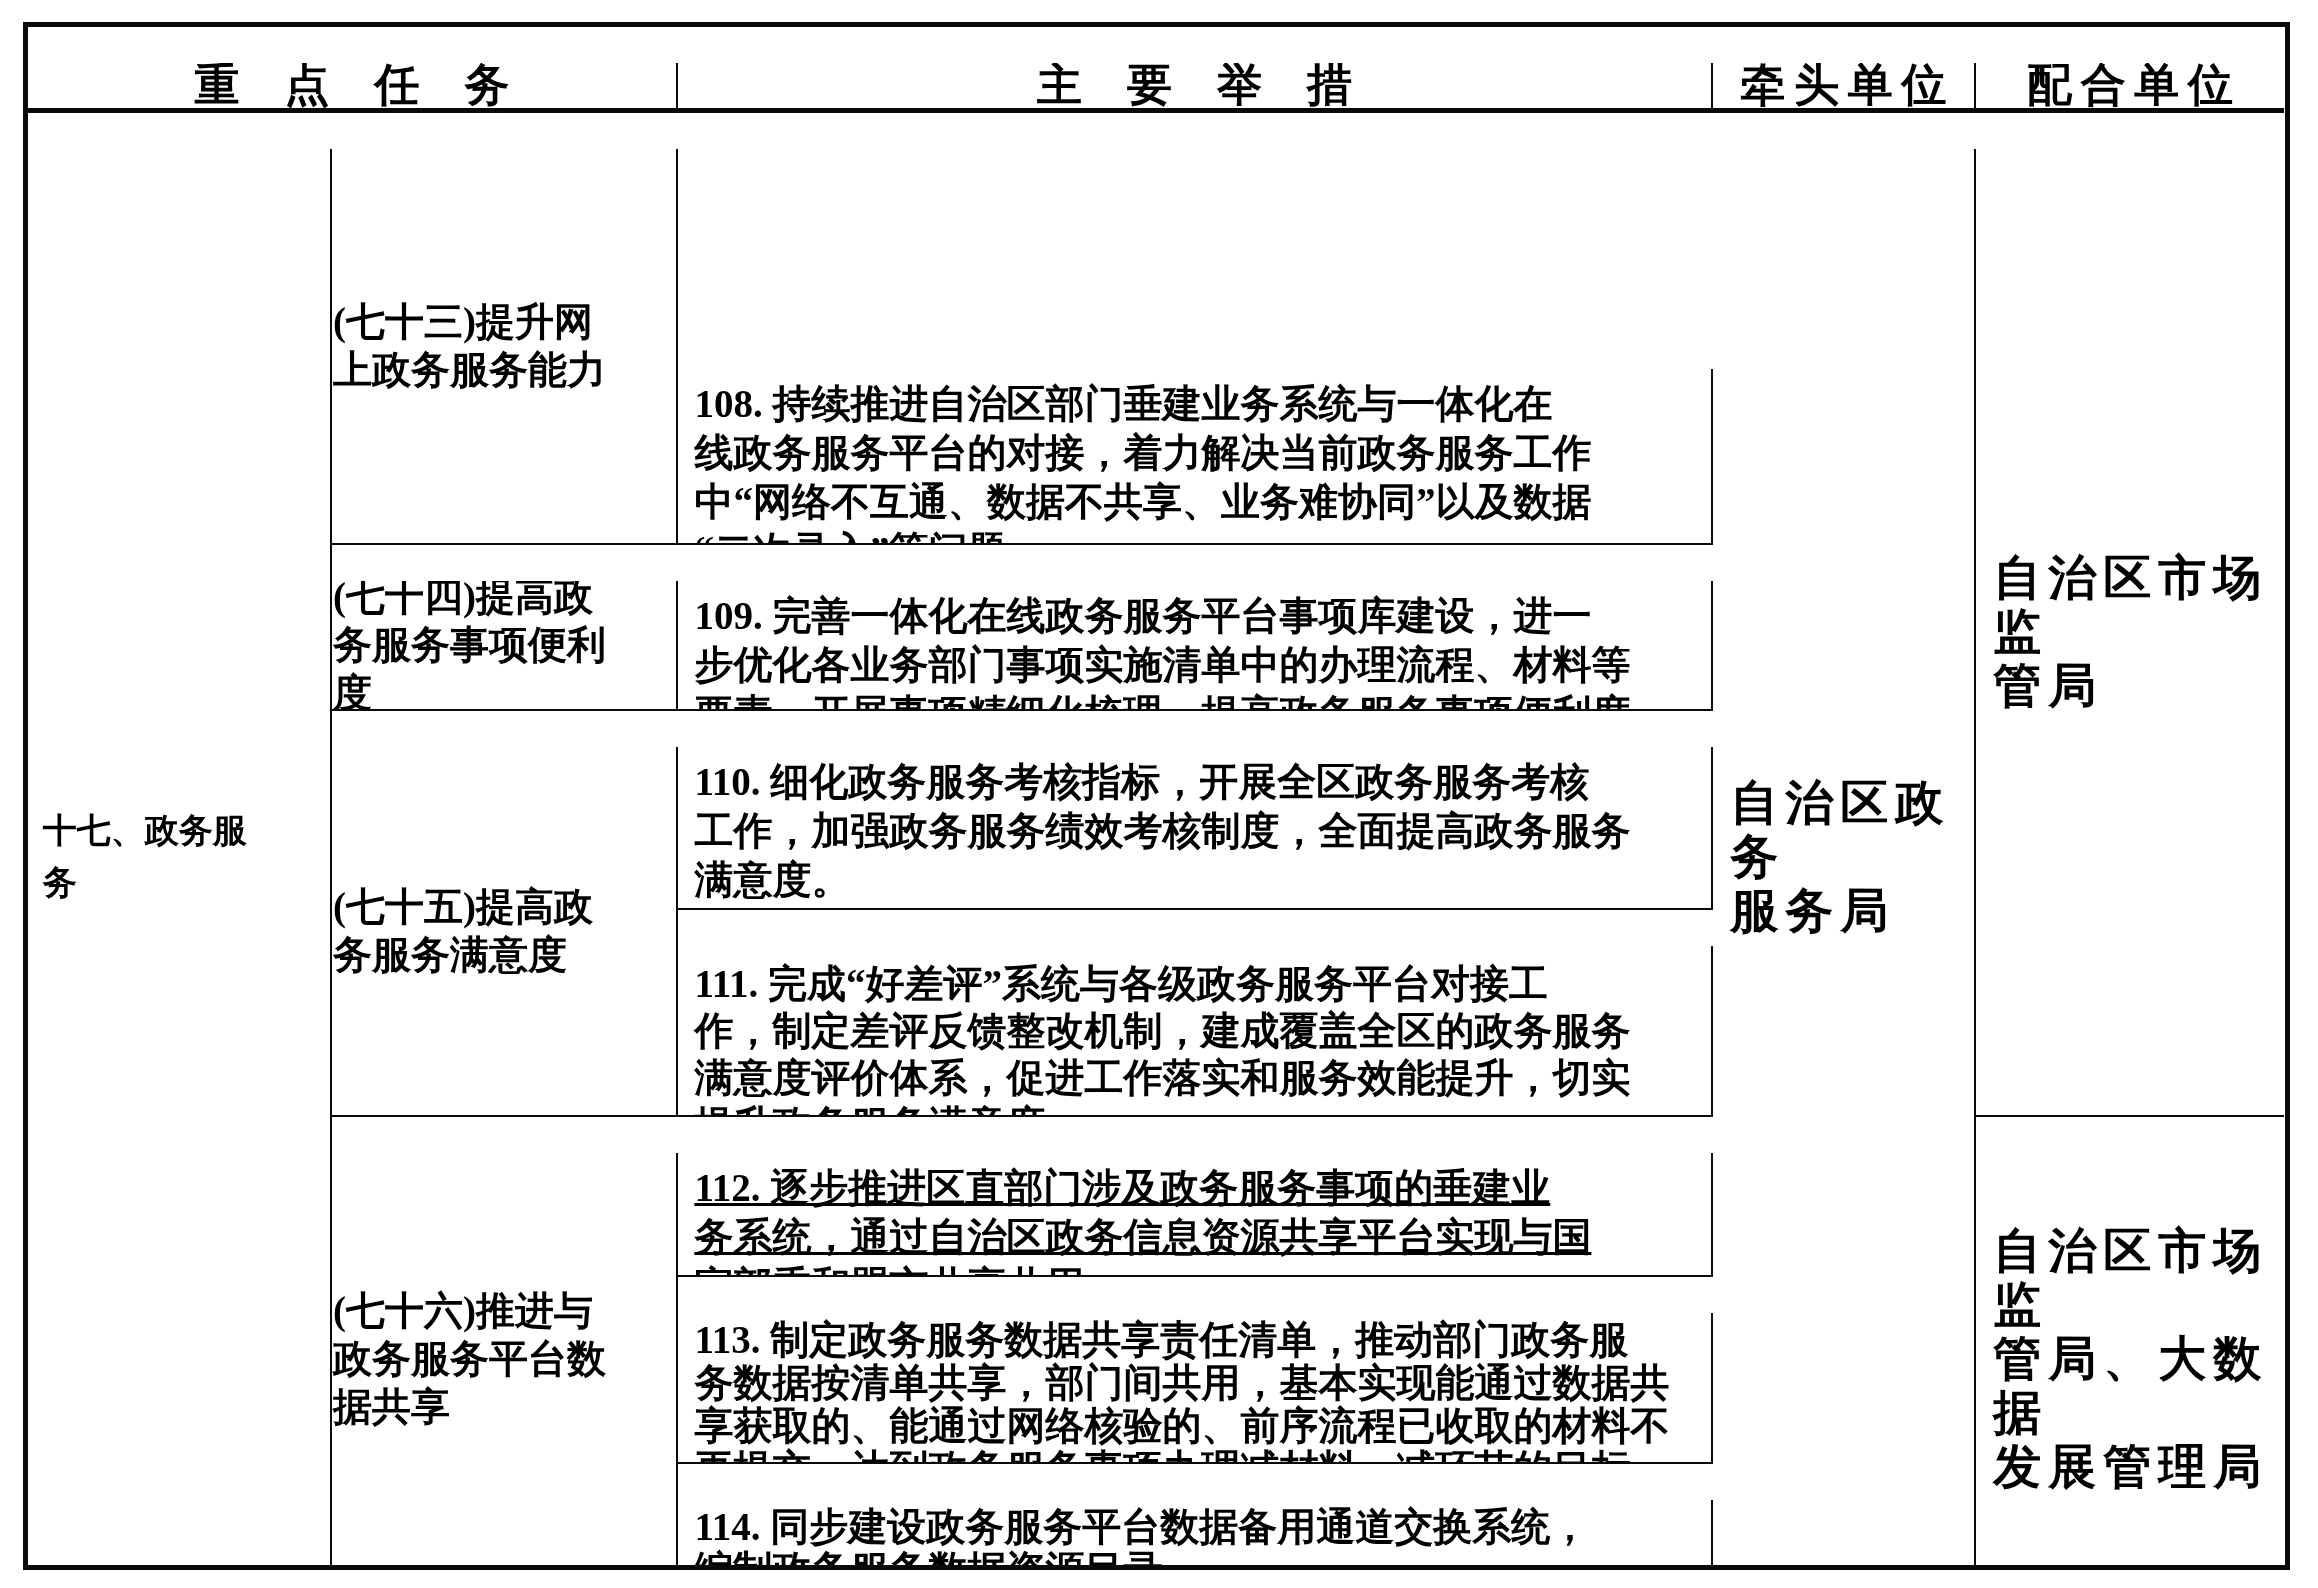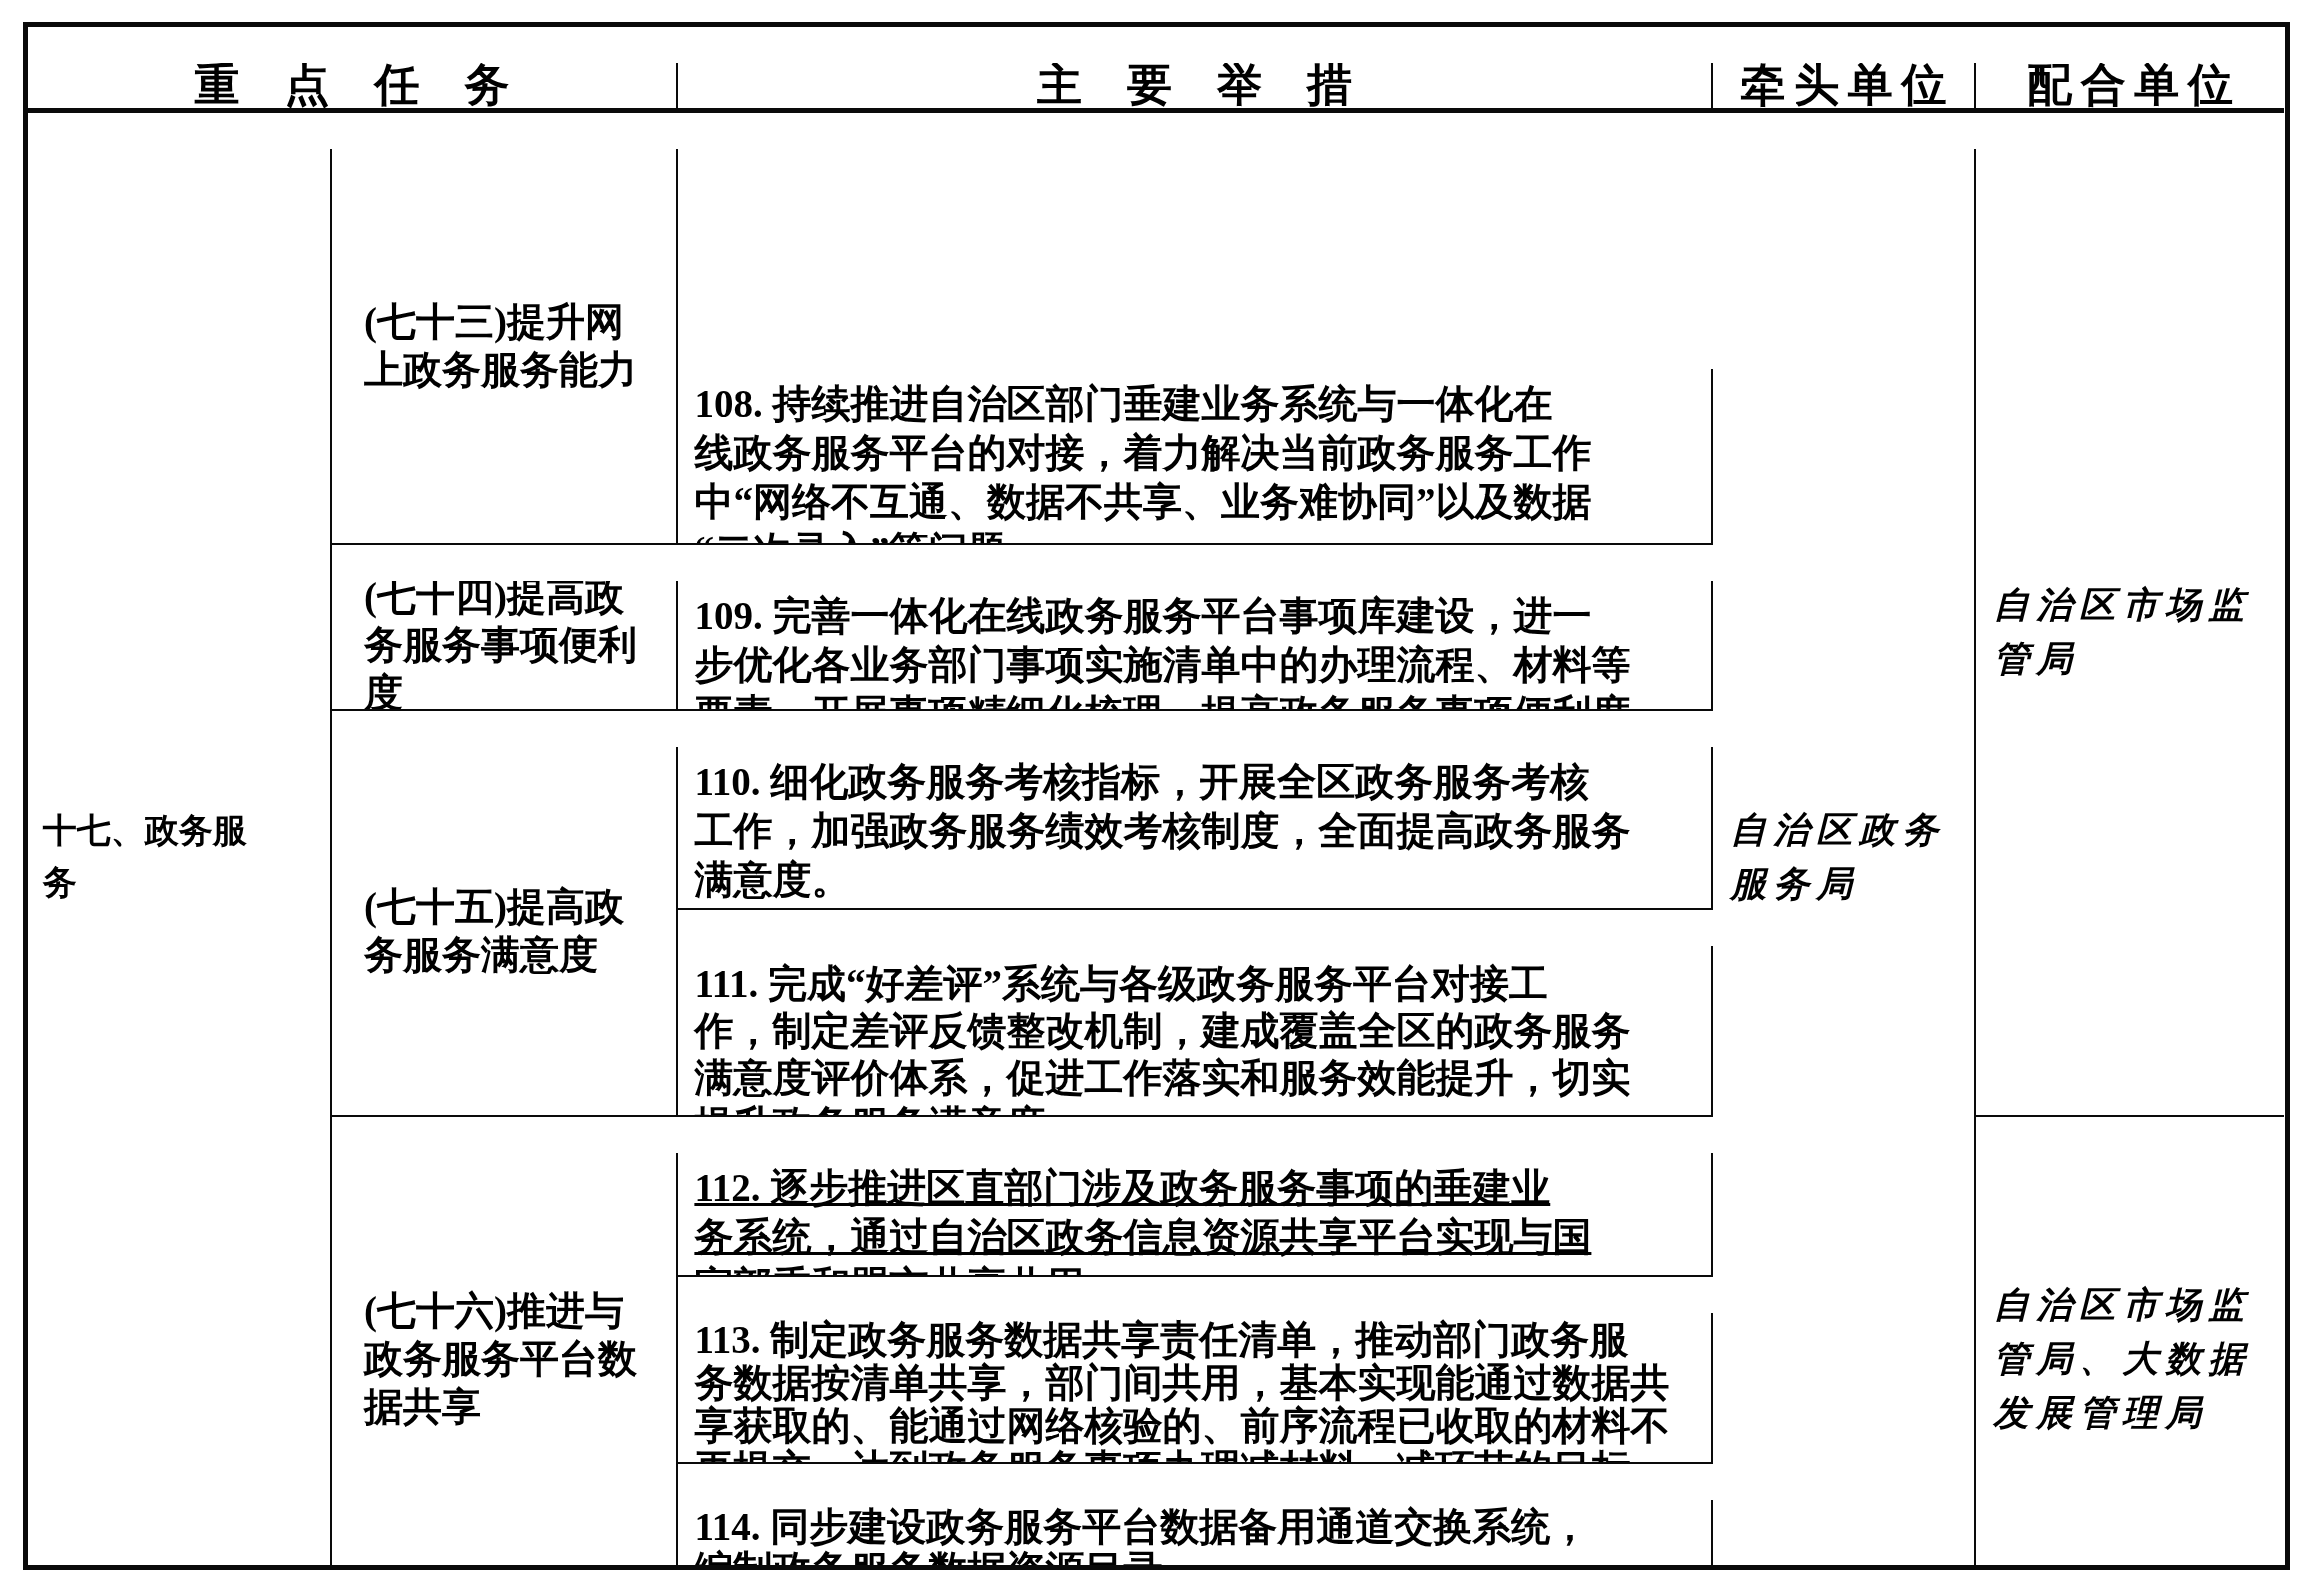--- a/index.html
+++ b/index.html
@@ -23,25 +23,25 @@
   .no-bb{border-bottom:none;}
   .no-br{border-right:none;}
   .hcell{
     display:flex;align-items:center;justify-content:center;
     font-size:45px;border-bottom:5.2px solid #0a0a0a;
   }
   .hsmall{letter-spacing:8.6px;text-indent:8.6px;}
   .pre{white-space:pre-line;}
   .vflex{display:flex;align-items:center;}
   .category-cell{padding-left:14.7px;font-size:34px;line-height:52px;}
-  .task-cell{padding-left:32px;padding-right:7px;font-size:39px;line-height:48px;}
+  .task-cell{padding-left:1px;padding-right:7px;font-size:39px;line-height:48px;}
   .measure-cell{padding:10.4px 14px 3.5px 16.4px;font-size:39px;line-height:49px;}
   .m-snug{line-height:47px;padding-top:14px;}
   .m-tight{line-height:43px;padding-top:5.2px;}
-  .unit-cell{padding-left:17.3px;padding-right:5.2px;font-size:36px;line-height:54px;letter-spacing:7px;font-style:italic;}
+  .unit-cell{padding-left:17.3px;padding-right:5.2px;font-size:48px;line-height:54px;letter-spacing:7px;}
   
   .hA{grid-column:1/3;grid-row:1;}
   .hB{grid-column:3;grid-row:1;}
   .hC{grid-column:4;grid-row:1;}
   .hD{grid-column:5;grid-row:1;}
   
   .cat{grid-column:1;grid-row:2/10;}
   .t73{grid-column:2;grid-row:2/4;}
   .t74{grid-column:2;grid-row:4/5;}
   .t75{grid-column:2;grid-row:5/7;}

